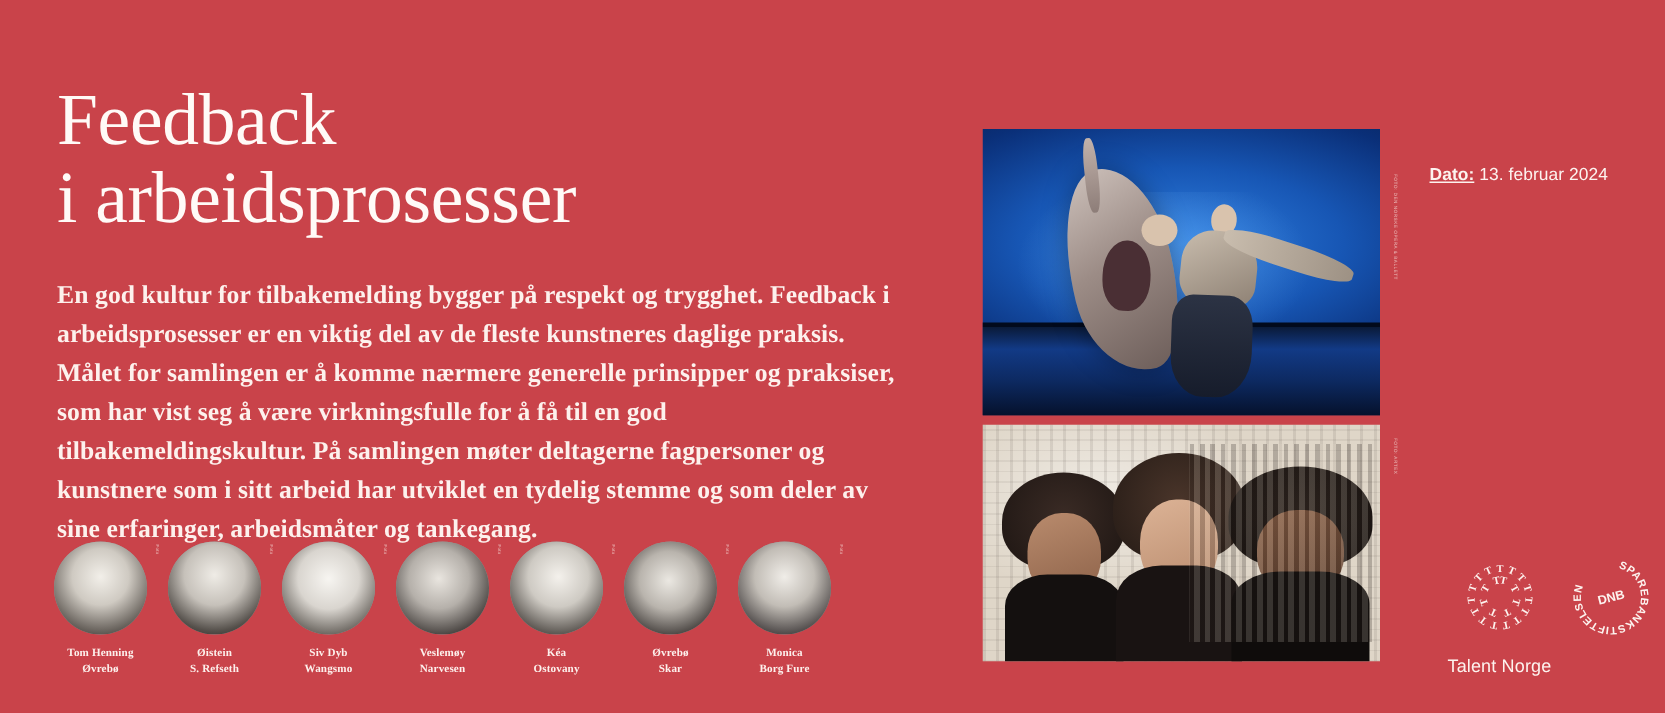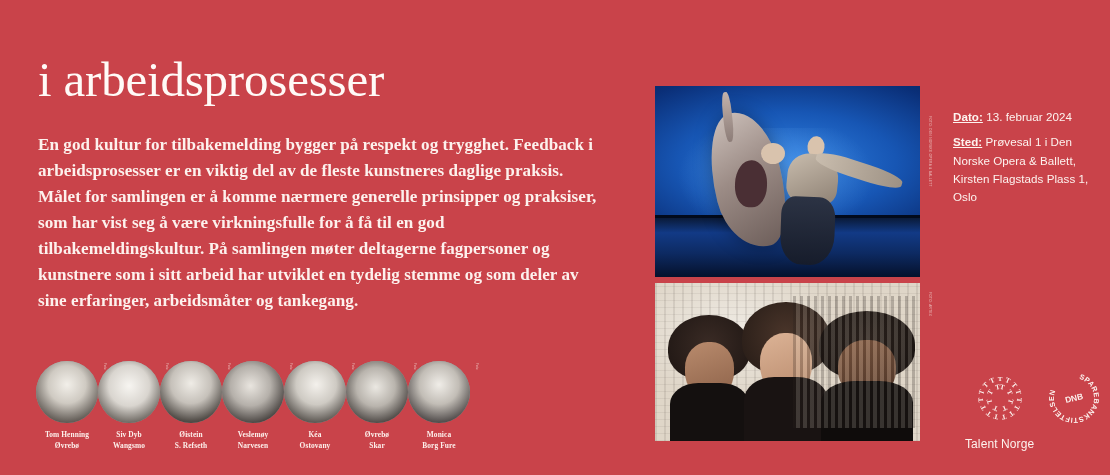--- a/index.html
+++ b/index.html
@@ -29,21 +29,21 @@
   .headline .l2{display:block;}
 
   .body-copy{
     font-family:"Liberation Serif", serif;
     font-weight:700;color:#fdf1ed;
     font-size:17.1px;line-height:1.52;margin-top:26px;width:572px;
     letter-spacing:.05px;
   }
 
   
-  .speakers{position:absolute;left:36px;top:361px;display:flex;justify-content:flex-end;}
+  .speakers{position:absolute;left:36px;top:361px;display:flex;gap:14px;justify-content:flex-end;}
   .speaker{width:62px;position:relative;}
   .avatar{
     width:62px;height:62px;border-radius:50%;overflow:hidden;position:relative;
     background:#9a9a9a;
   }
   .avatar .ph{position:absolute;inset:0;}
   .cred{
     position:absolute;right:-9px;top:2px;
     writing-mode:vertical-rl;
     font-size:2.9px;color:#f0cfcb;letter-spacing:.2px;white-space:nowrap;
@@ -145,57 +145,58 @@
   .logo-cap{margin-top:13px;font-size:12px;color:#fdf3ef;letter-spacing:.1px;}
   .sb-ring{margin-top:0px;}
 </style>
 </head>
 <body>
 
 <div class="poster">
 
   <div class="left">
     <div class="headline">
+      <span>Feedback</span>
       <span class="l2">i arbeidsprosesser</span>
     </div>
     <div class="body-copy">En god kultur for tilbakemelding bygger på respekt og trygghet. Feedback i arbeidsprosesser er en viktig del av de fleste kunstneres daglige praksis. Målet for samlingen er å komme nærmere generelle prinsipper og praksiser, som har vist seg å være virkningsfulle for å få til en god tilbakemeldingskultur. På samlingen møter deltagerne fagpersoner og kunstnere som i sitt arbeid har utviklet en tydelig stemme og som deler av sine erfaringer, arbeidsmåter og tankegang.</div>
   </div>
 
   <div class="speakers">
 
     <div class="speaker">
       <div class="avatar">
         <div class="ph" style="background:radial-gradient(circle at 50% 38%, #f2efe9 0%, #cfcac2 38%, #6d6761 72%, #1c1a18 100%);"></div>
       </div>
       <div class="cred">Foto</div>
       <div class="sp-name">
         <span>Tom Henning</span><br>
         <span>Øvrebø</span>
       </div>
     </div>
 
     <div class="speaker">
       <div class="avatar">
+        <div class="ph" style="background:radial-gradient(circle at 50% 36%, #efece6 0%, #c6c1ba 40%, #55504b 74%, #141312 100%);"></div>
+      </div>
+      <div class="cred">Foto</div>
+      <div class="sp-name">
+        <span>Øistein</span><br>
+        <span>S. Refseth</span>
+      </div>
+    </div>
+
+    <div class="speaker">
+      <div class="avatar">
         <div class="ph" style="background:radial-gradient(circle at 50% 40%, #f7f5f1 0%, #d9d5cf 42%, #6f6a64 76%, #201e1c 100%);"></div>
       </div>
       <div class="cred">Foto</div>
       <div class="sp-name">
         <span>Siv Dyb</span><br>
         <span>Wangsmo</span>
-      </div>
-    </div>
-
-    <div class="speaker">
-      <div class="avatar">
-        <div class="ph" style="background:radial-gradient(circle at 50% 36%, #efece6 0%, #c6c1ba 40%, #55504b 74%, #141312 100%);"></div>
-      </div>
-      <div class="cred">Foto</div>
-      <div class="sp-name">
-        <span>Øistein</span><br>
-        <span>S. Refseth</span>
       </div>
     </div>
 
     <div class="speaker">
       <div class="avatar">
         <div class="ph" style="background:radial-gradient(circle at 46% 40%, #e9e5df 0%, #b5b0aa 40%, #4d4845 74%, #100f0e 100%);"></div>
       </div>
       <div class="cred">Foto</div>
       <div class="sp-name">
         <span>Veslemøy</span><br>
@@ -279,27 +280,20 @@
       </div>
       <div class="glitch"></div>
     </div>
   </div>
   <div class="pcred pcred-bot">FOTO: ARTEX</div>
 
   <div class="details">
     <div class="row">
       <b>Dato:</b>
       <span>13. februar 2024</span>
-    </div>
-    <div class="row venue">
-      <b>Sted:</b>
-      <span>Prøvesal 1 i Den</span><br>
-      <span>Norske Opera &amp; Ballett,</span><br>
-      <span>Kirsten Flagstads Plass 1,</span><br>
-      <span>Oslo</span>
     </div>
   </div>
 
   <div class="logos">
 
     <div class="logo-wrap">
       <div class="ring tn-ring">
         <svg width="52" height="52" viewBox="0 0 52 52" aria-hidden="true">
           <g fill="#fdf3ef" font-family="Liberation Serif, serif" font-size="7" font-weight="700">
             <text x="26" y="9" text-anchor="middle" transform="rotate(0 26 26)">T</text>

